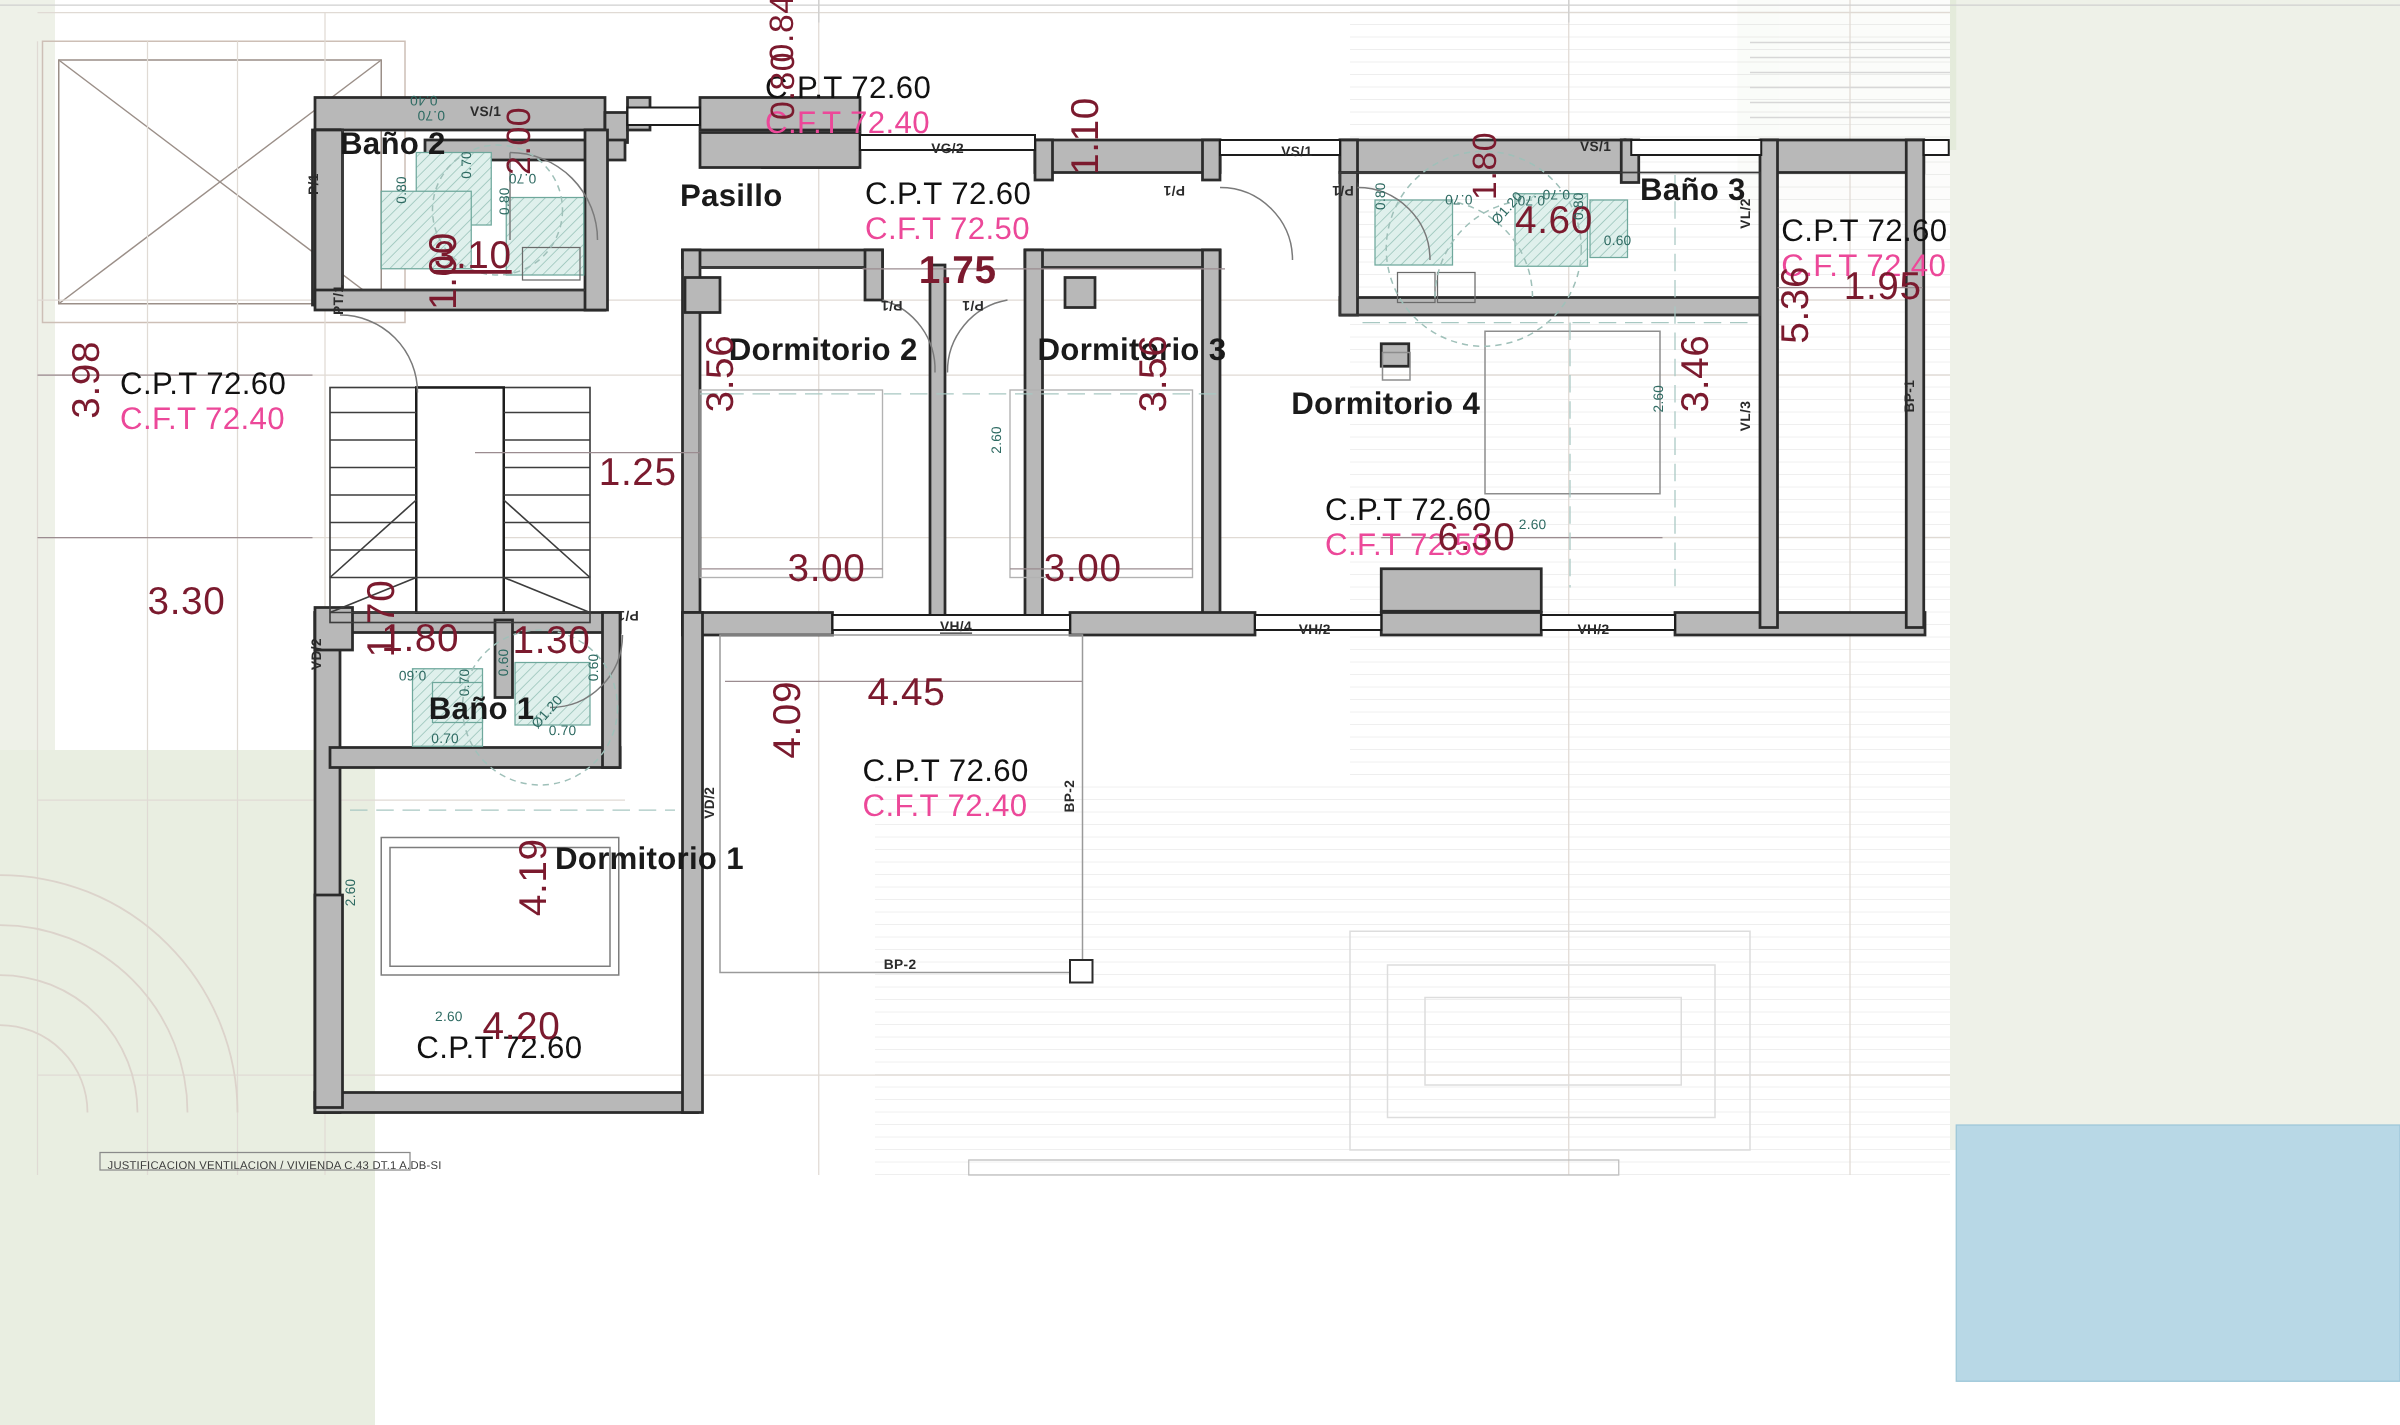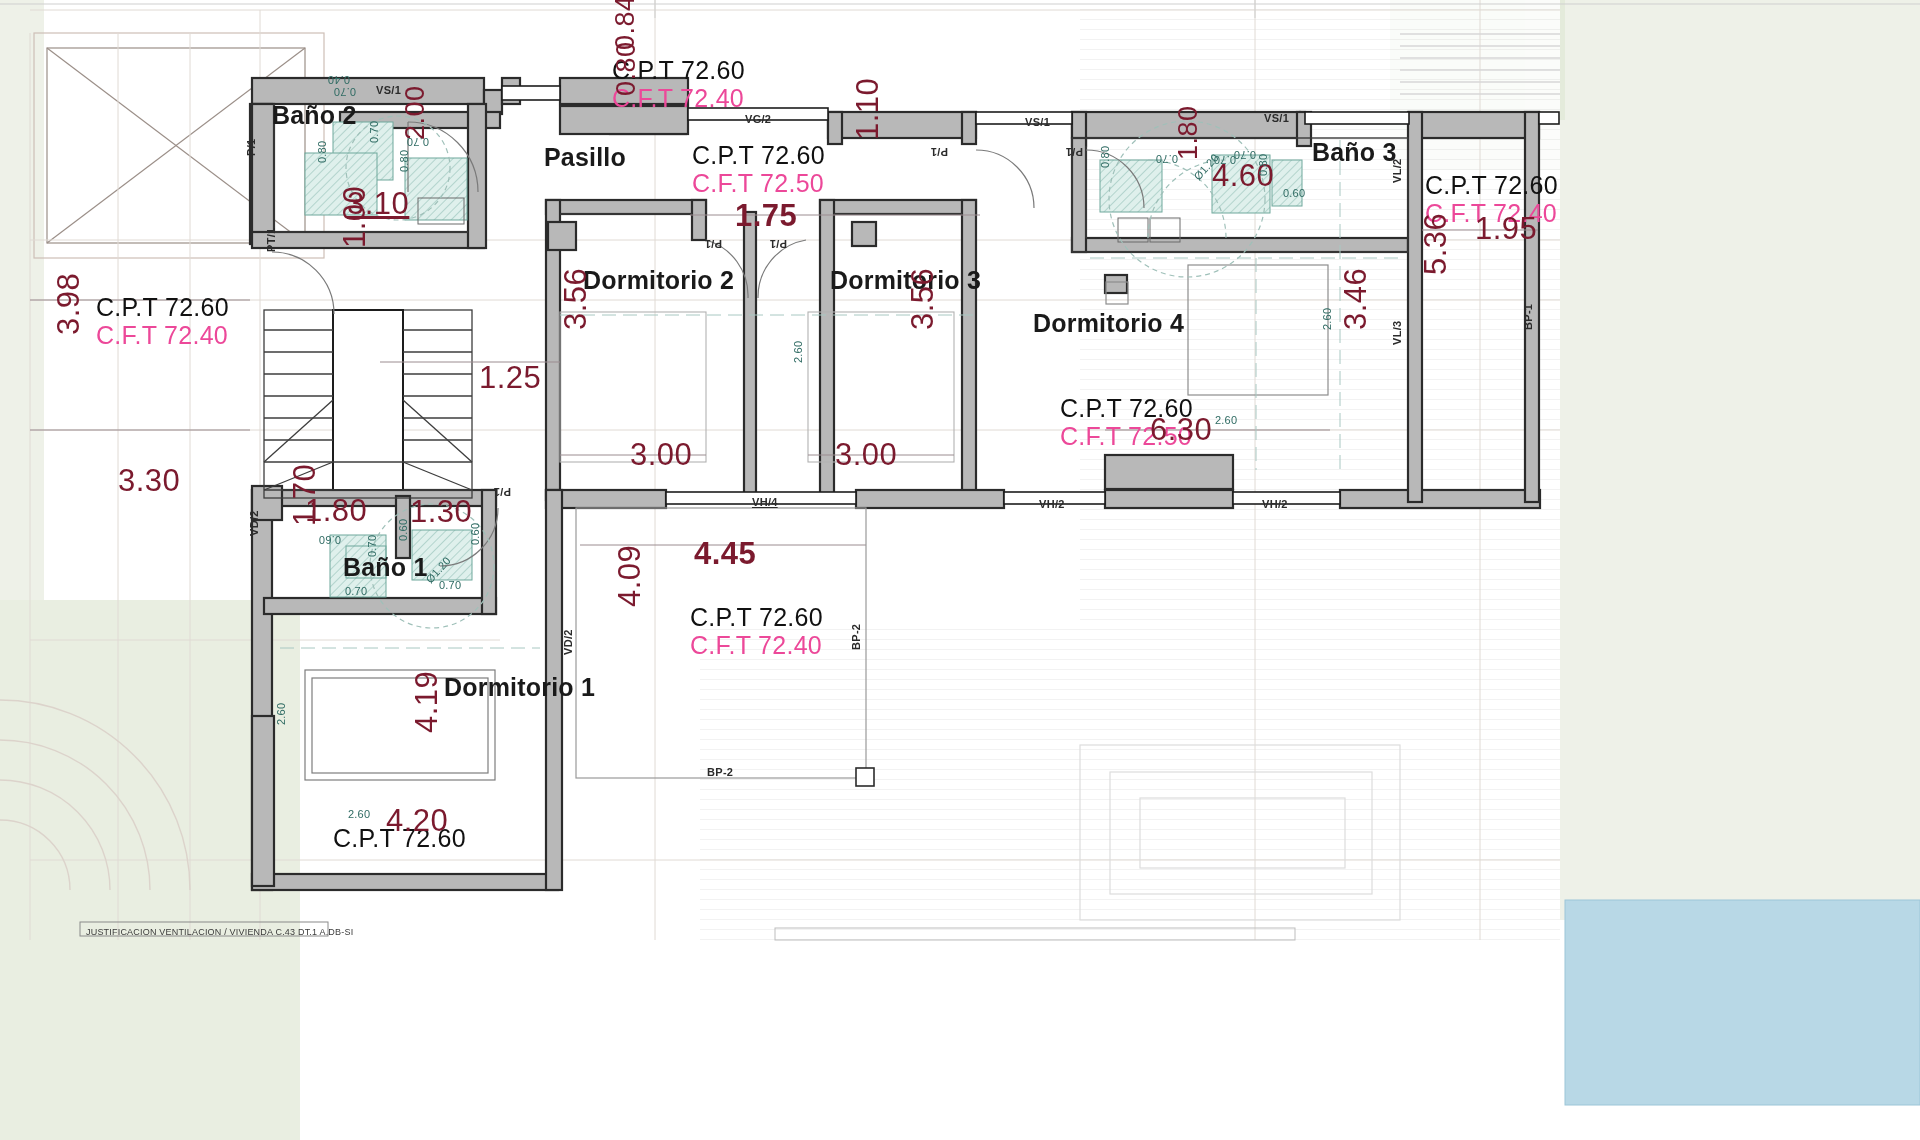--- a/index.html
+++ b/index.html
@@ -336,21 +336,21 @@
       <div class="txt dimred" style="left: 735px; top: 200px; font-weight: bold;">1.75</div>
       <div class="txt dimred" style="left: 560px; top: 330px; transform: rotate(-90deg); transform-origin: 0px 0px;">3.56</div>
       <div class="txt dimred" style="left: 907px; top: 330px; transform: rotate(-90deg); transform-origin: 0px 0px;">3.56</div>
       <div class="txt dimred" style="left: 1340px; top: 330px; transform: rotate(-90deg); transform-origin: 0px 0px;">3.46</div>
       <div class="txt dimred" style="left: 630px; top: 439px;">3.00</div>
       <div class="txt dimred" style="left: 835px; top: 439px;">3.00</div>
       <div class="txt dimred" style="left: 1150px; top: 414px;">6.30</div>
       <div class="txt dimred" style="left: 305px; top: 495px;">1.80</div>
       <div class="txt dimred" style="left: 410px; top: 496px;">1.30</div>
       <div class="txt dimred" style="left: 289px; top: 526px; transform: rotate(-90deg); transform-origin: 0px 0px;">1.70</div>
-      <div class="txt dimred" style="left: 694px; top: 538px; font-weight: bold;">4.45</div>
+      <div class="txt dimred" style="left: 694px; top: 538px;">4.45</div>
       <div class="txt dimred" style="left: 614px; top: 607px; transform: rotate(-90deg); transform-origin: 0px 0px;">4.09</div>
       <div class="txt dimred" style="left: 411px; top: 733px; transform: rotate(-90deg); transform-origin: 0px 0px;">4.19</div>
       <div class="txt dimred" style="left: 386px; top: 805px;">4.20</div>
       <div class="txt dimgrn" style="left: 350px; top: 85px; transform: rotate(180deg); transform-origin: 0px 0px;">0.40</div>
       <div class="txt dimgrn" style="left: 356px; top: 97px; transform: rotate(180deg); transform-origin: 0px 0px;">0.70</div>
       <div class="txt dimgrn" style="left: 369px; top: 143px; transform: rotate(-90deg); transform-origin: 0px 0px;">0.70</div>
       <div class="txt dimgrn" style="left: 317px; top: 163px; transform: rotate(-90deg); transform-origin: 0px 0px;">0.80</div>
       <div class="txt dimgrn" style="left: 399px; top: 172px; transform: rotate(-90deg); transform-origin: 0px 0px;">0.80</div>
       <div class="txt dimgrn" style="left: 429px; top: 147px; transform: rotate(180deg); transform-origin: 0px 0px;">0.70</div>
       <div class="txt dimgrn" style="left: 1178px; top: 164px; transform: rotate(180deg); transform-origin: 0px 0px;">0.70</div>

